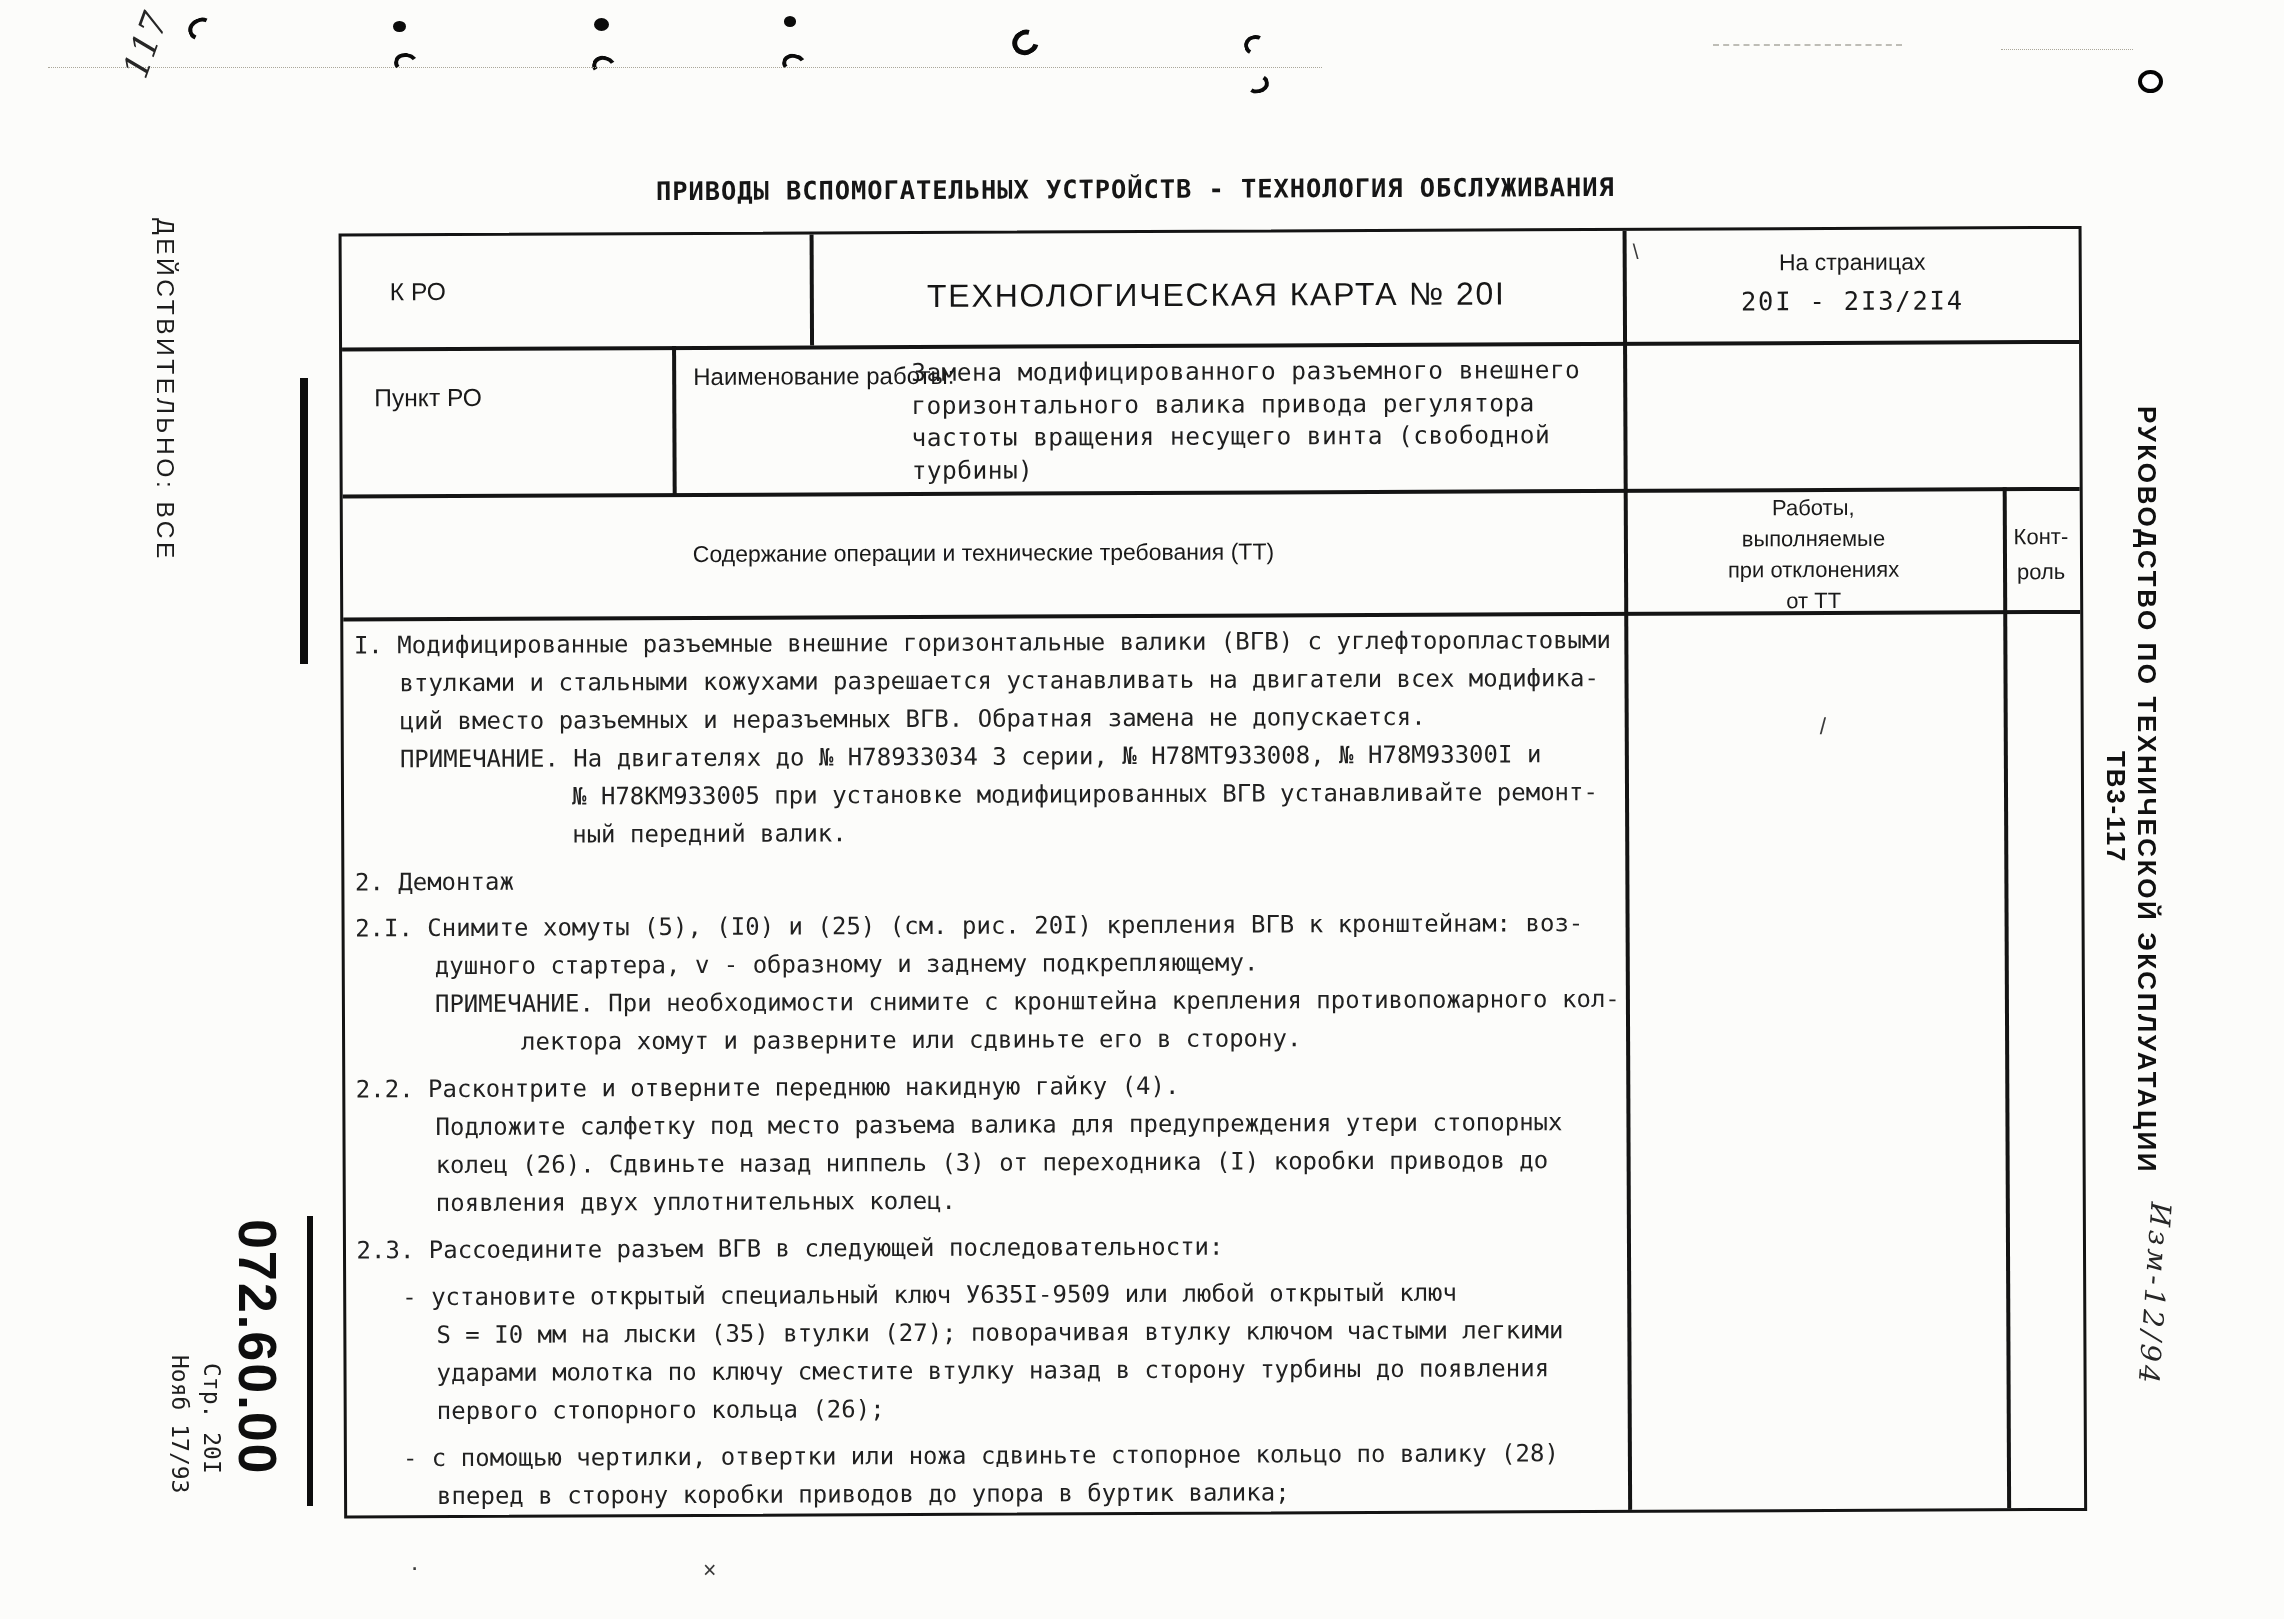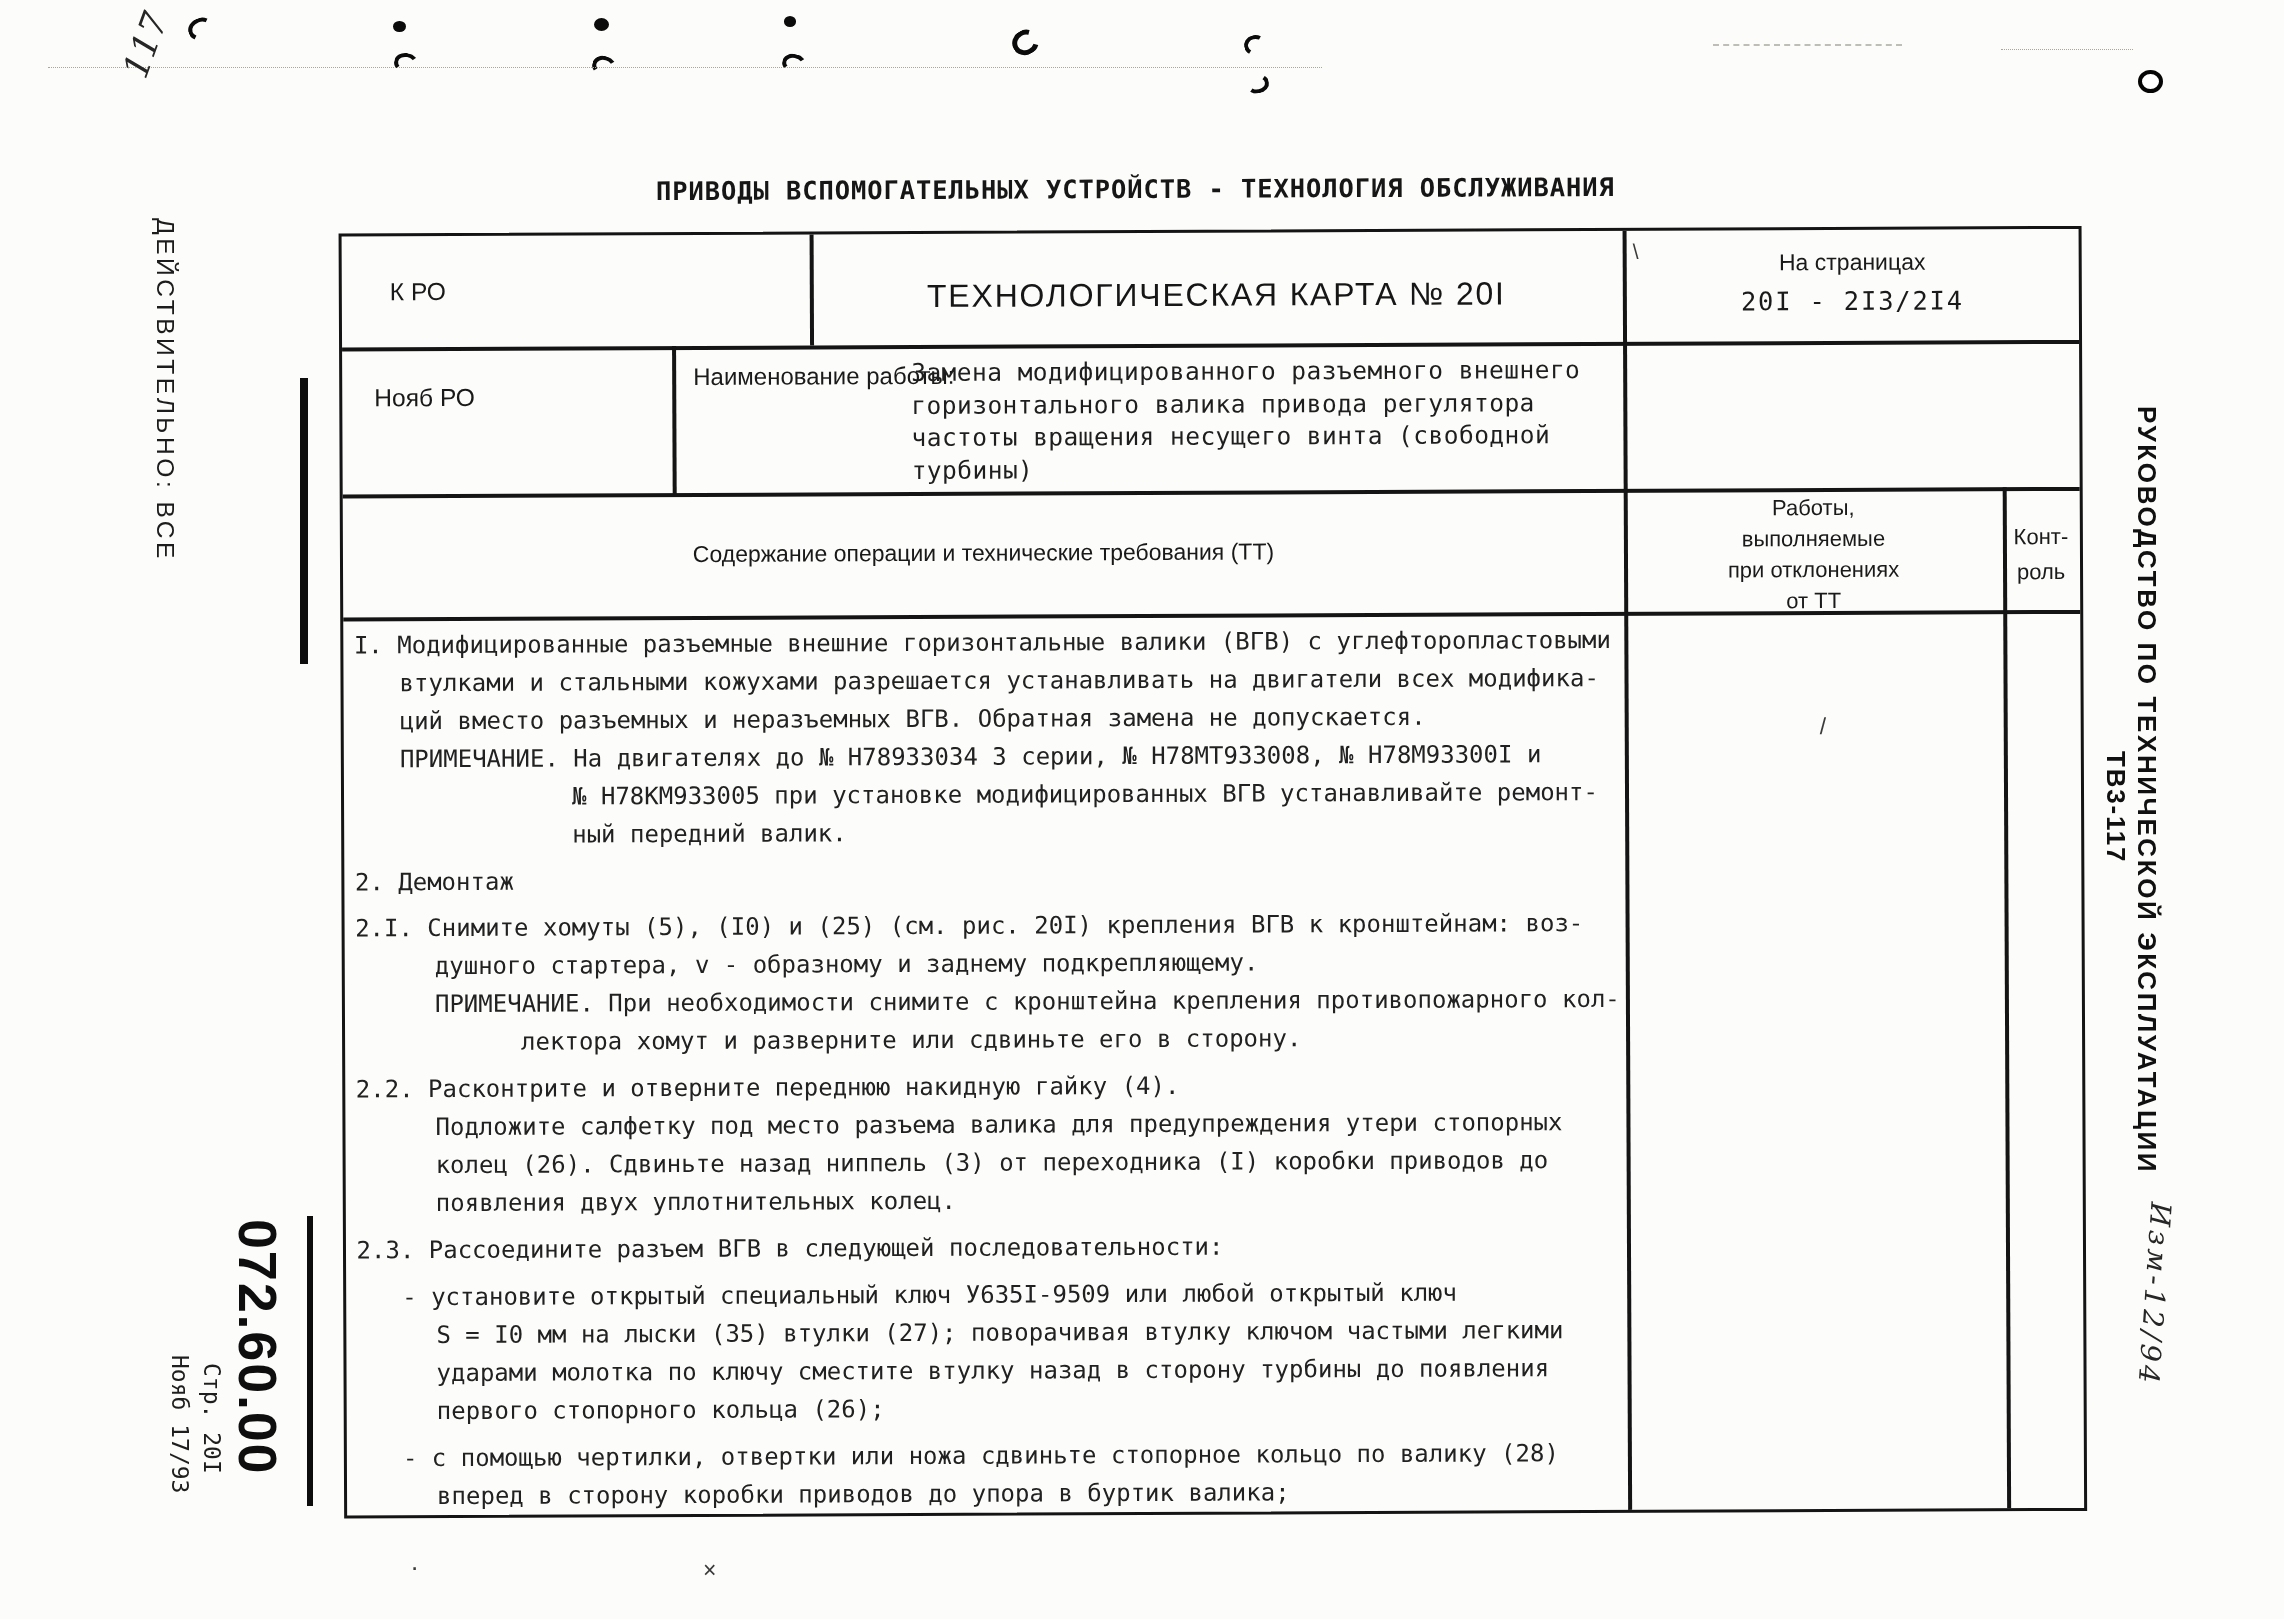--- a/index.html
+++ b/index.html
@@ -106,21 +106,21 @@
       <div class="vl" style="left:468px;top:0;height:111px;"></div>
       <div class="vl" style="left:330px;top:111px;height:148px;"></div>
       <div class="vl" style="left:1281px;top:0;bottom:0;"></div>
       <div class="vl" style="left:1660px;top:258px;bottom:0;"></div>
 
       <div class="abs cell-label sans" style="left:48px;top:42px;">К РО</div>
       <div class="abs card-title sans center" style="left:468px;width:813px;top:44px;">ТЕХНОЛОГИЧЕСКАЯ КАРТА № 20I</div>
       <div class="abs pages-label sans center" style="left:1281px;width:459px;top:19.3px;">На страницах</div>
       <div class="abs pages-value mono center" style="left:1281px;width:459px;top:56px;">20I - 2I3/2I4</div>
 
-      <div class="abs cell-label sans" style="left:32px;top:148px;">Нояб РО</div>
+      <div class="abs cell-label sans" style="left:32px;top:148px;">Пункт РО</div>
       <div class="abs work-label sans" style="left:351px;top:128px;">Наименование работы:</div>
       <div class="abs work-text mono pre" style="left:569px;top:123px;width:712px;">Замена модифицированного разъемного внешнего
 горизонтального валика привода регулятора
 частоты вращения несущего винта (свободной
 турбины)</div>
 
       <div class="abs colhead sans center" style="left:0;width:1281px;top:306px;">Содержание операции и технические требования (ТТ)</div>
       <div class="abs colhead-sm sans center pre" style="left:1281px;width:379px;top:262px;">Работы,
 выполняемые
 при отклонениях

